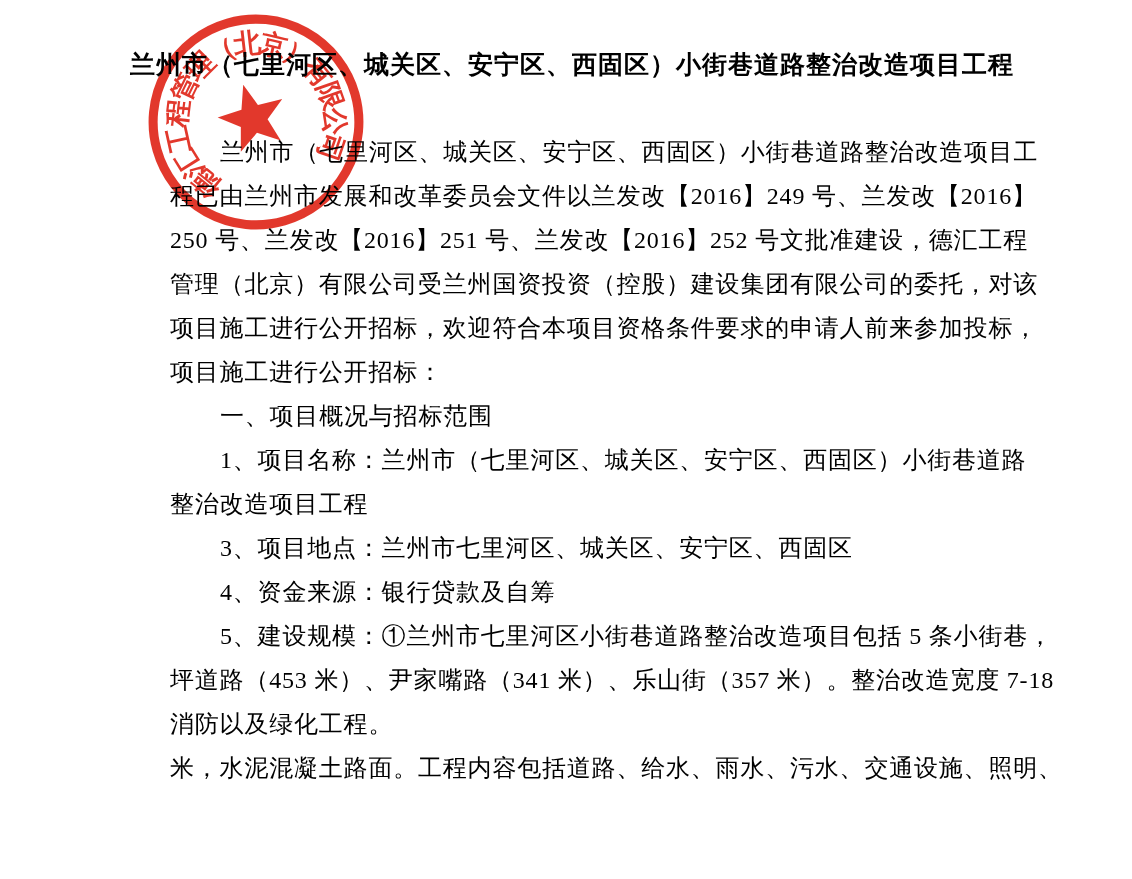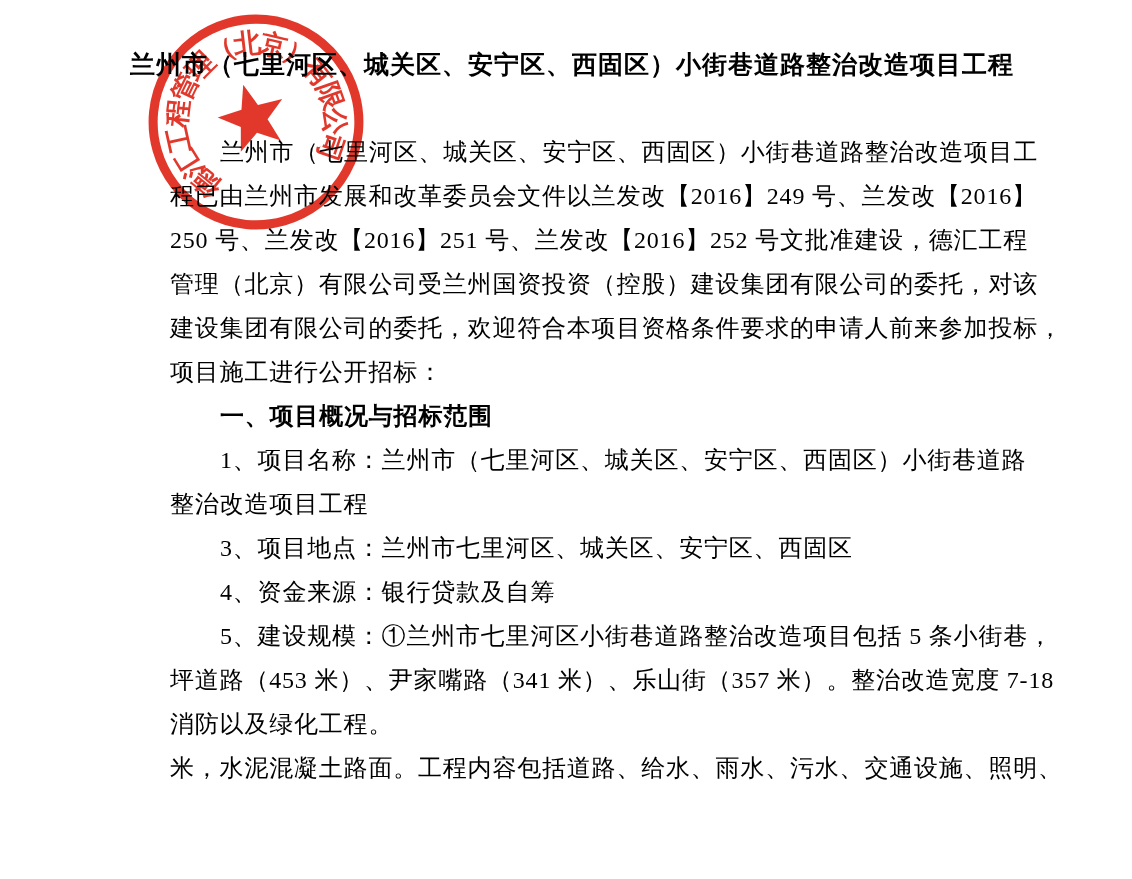--- a/index.html
+++ b/index.html
@@ -22,21 +22,21 @@
   }
   .body-block{
     position:absolute;
     left:170px;top:130px;width:900px;
     font-size:24px;
     line-height:44px;
     letter-spacing:0.8px;
   }
   .line{white-space:pre;}
   .indent{padding-left:50px;}
-  .heading .line{font-weight:bold;}
+  .heading .line{font-weight:normal;}
   .stamp{
     position:absolute;
     left:140px;top:6px;
     width:232px;height:232px;
     mix-blend-mode:multiply;
     opacity:0.93;
   }
   .stamp text{
     font-family:"Liberation Serif","DejaVu Serif",serif;
     font-weight:bold;
@@ -51,21 +51,21 @@
     <div class="line">兰州市（七里河区、城关区、安宁区、西固区）小街巷道路整治改造项目工程</div>
   </div>
 
   <div class="body-block">
 
     <div>
       <div class="line indent">兰州市（七里河区、城关区、安宁区、西固区）小街巷道路整治改造项目工</div>
       <div class="line">程已由兰州市发展和改革委员会文件以兰发改【2016】249 号、兰发改【2016】</div>
       <div class="line">250 号、兰发改【2016】251 号、兰发改【2016】252 号文批准建设，德汇工程</div>
       <div class="line">管理（北京）有限公司受兰州国资投资（控股）建设集团有限公司的委托，对该</div>
-      <div class="line">建设集团有限公司的委托，欢迎符合本项目资格条件要求的申请人前来参加投标，</div>
+      <div class="line">项目施工进行公开招标，欢迎符合本项目资格条件要求的申请人前来参加投标，</div>
       <div class="line">项目施工进行公开招标：</div>
     </div>
 
     <div class="heading">
       <div class="line indent">一、项目概况与招标范围</div>
     </div>
 
     <div>
       <div class="line indent">1、项目名称：兰州市（七里河区、城关区、安宁区、西固区）小街巷道路</div>
       <div class="line">整治改造项目工程</div>

